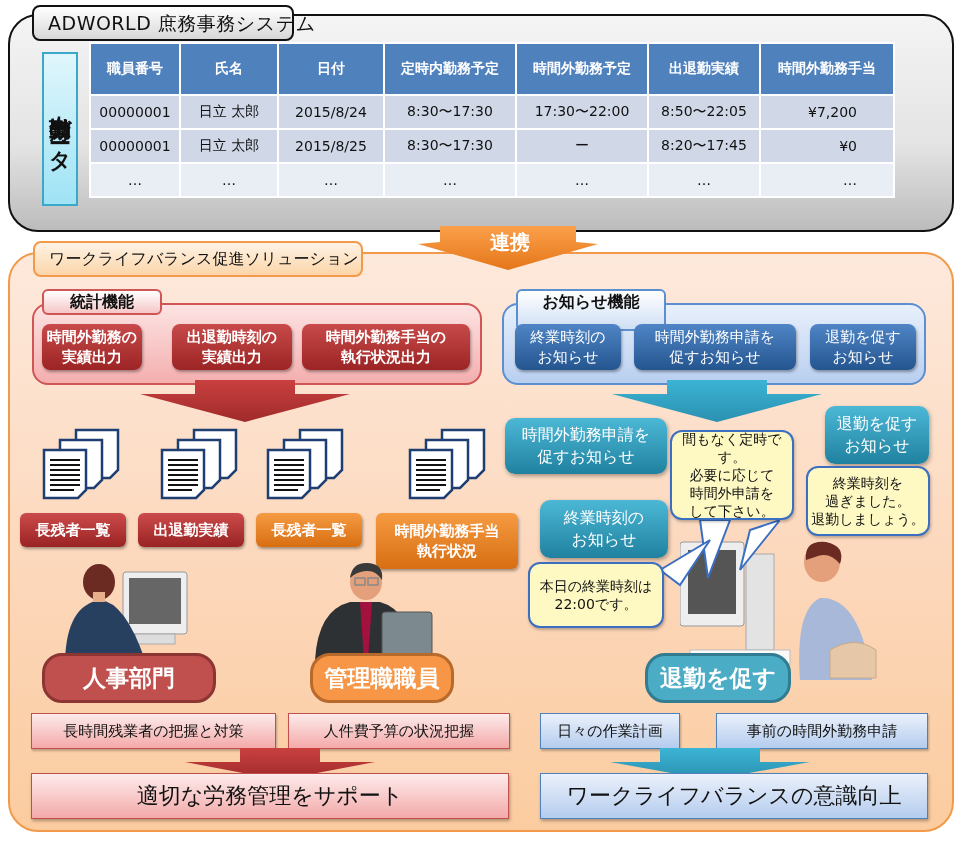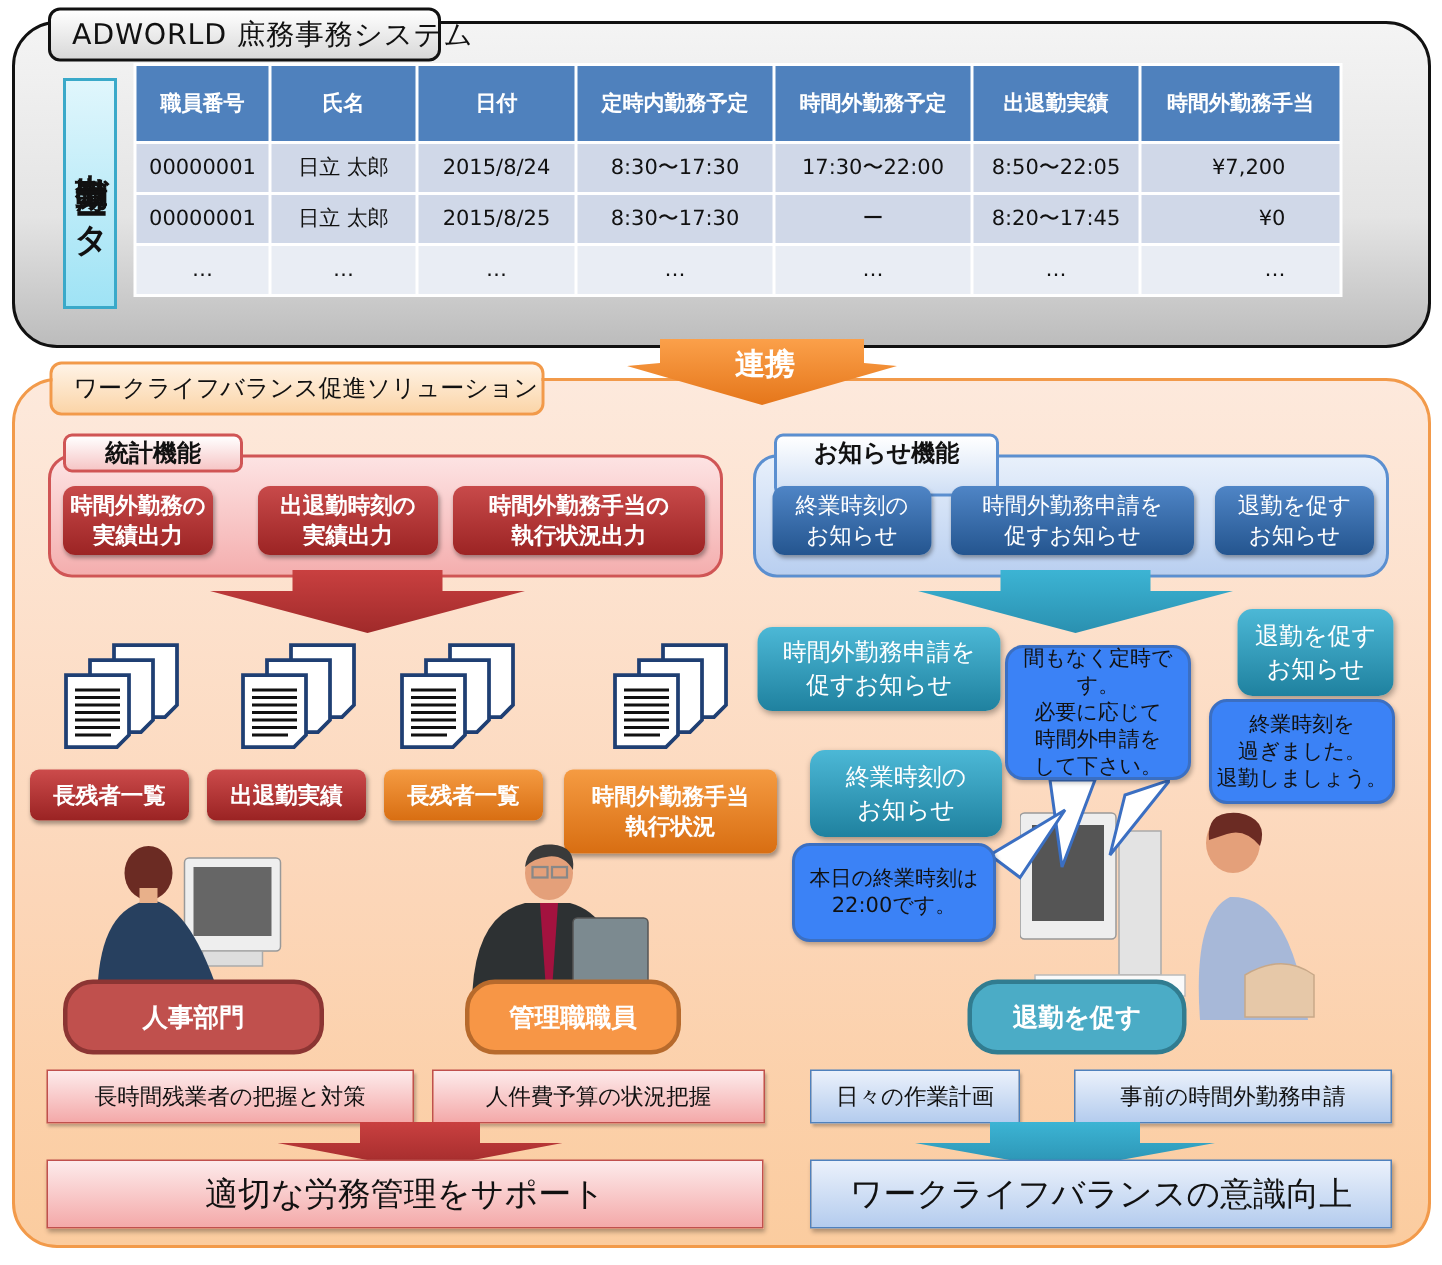--- a/index.html
+++ b/index.html
@@ -120,29 +120,29 @@
   }
   .report-orange {
     background: linear-gradient(to bottom, #f59b42, #d86e12);
     color: #fff; font-size: 15px; font-weight: bold; border-radius: 6px;
     box-shadow: 1px 2px 3px rgba(0,0,0,0.35);
     display: flex; align-items: center; justify-content: center; text-align: center; line-height: 20px;
   }
 
   
   .bubble {
-    background: #3b82f6; border: 2px solid #3b6fc2; border-radius: 12px;
+    background: #fef9c3; border: 2px solid #3b6fc2; border-radius: 12px;
     color: #111; font-size: 14px; text-align: center; line-height: 18px;
     display: flex; align-items: center; justify-content: center;
     box-shadow: 1px 2px 3px rgba(0,0,0,0.25);
   }
 
   
   .role-box {
-    border-radius: 20px; color: #fff; font-size: 17px; font-weight: bold;
+    border-radius: 20px; color: #fff; font-size: 23px; font-weight: bold;
     display: flex; align-items: center; justify-content: center;
   }
   .role-hr { background: #c0504d; border: 3px solid #8c3533; }
   .role-mgr { background: #f79646; border: 3px solid #b76a2c; }
   .role-gen { background: #4bacc6; border: 3px solid #317c90; }
 
   .goal-pink {
     background: linear-gradient(to bottom, #fdebeb, #f4a9a9);
     border: 1px solid #c0504d; color: #111; font-size: 15px;
     display: flex; align-items: center; justify-content: center;

